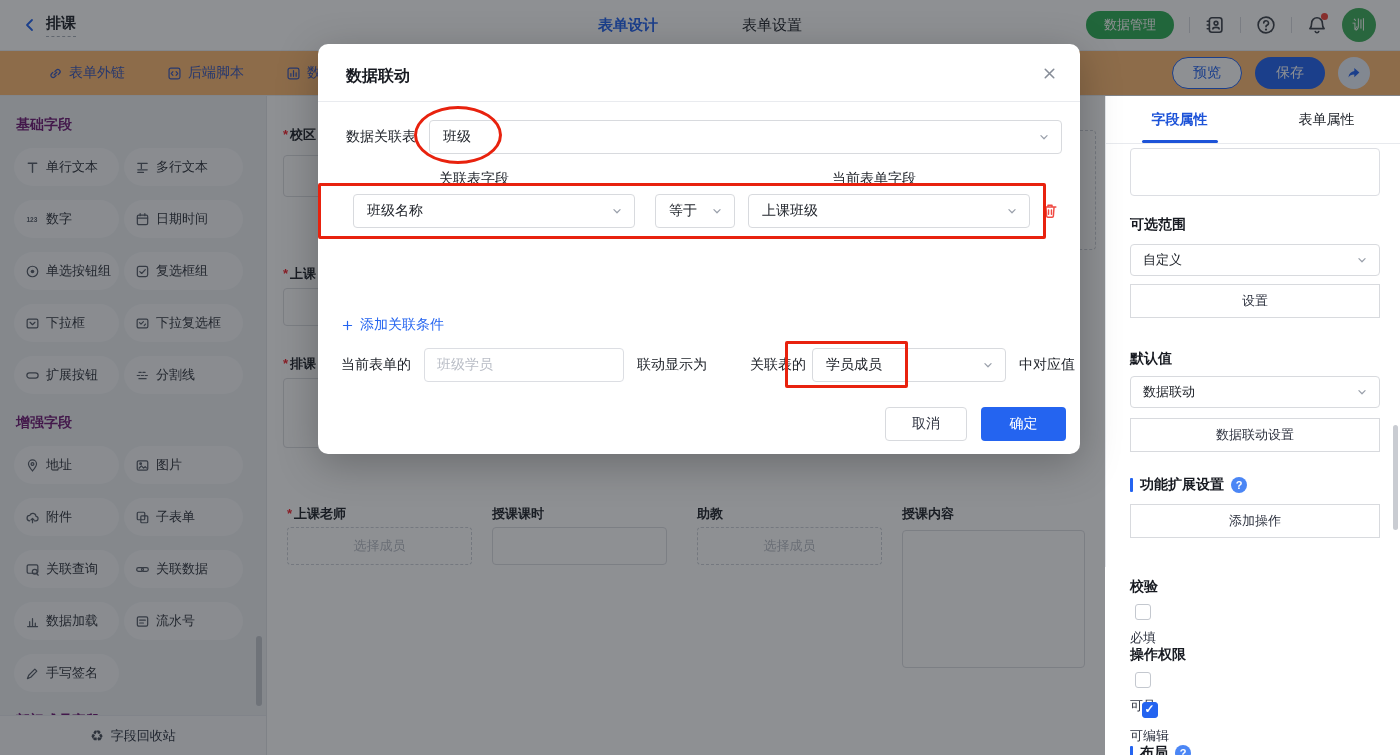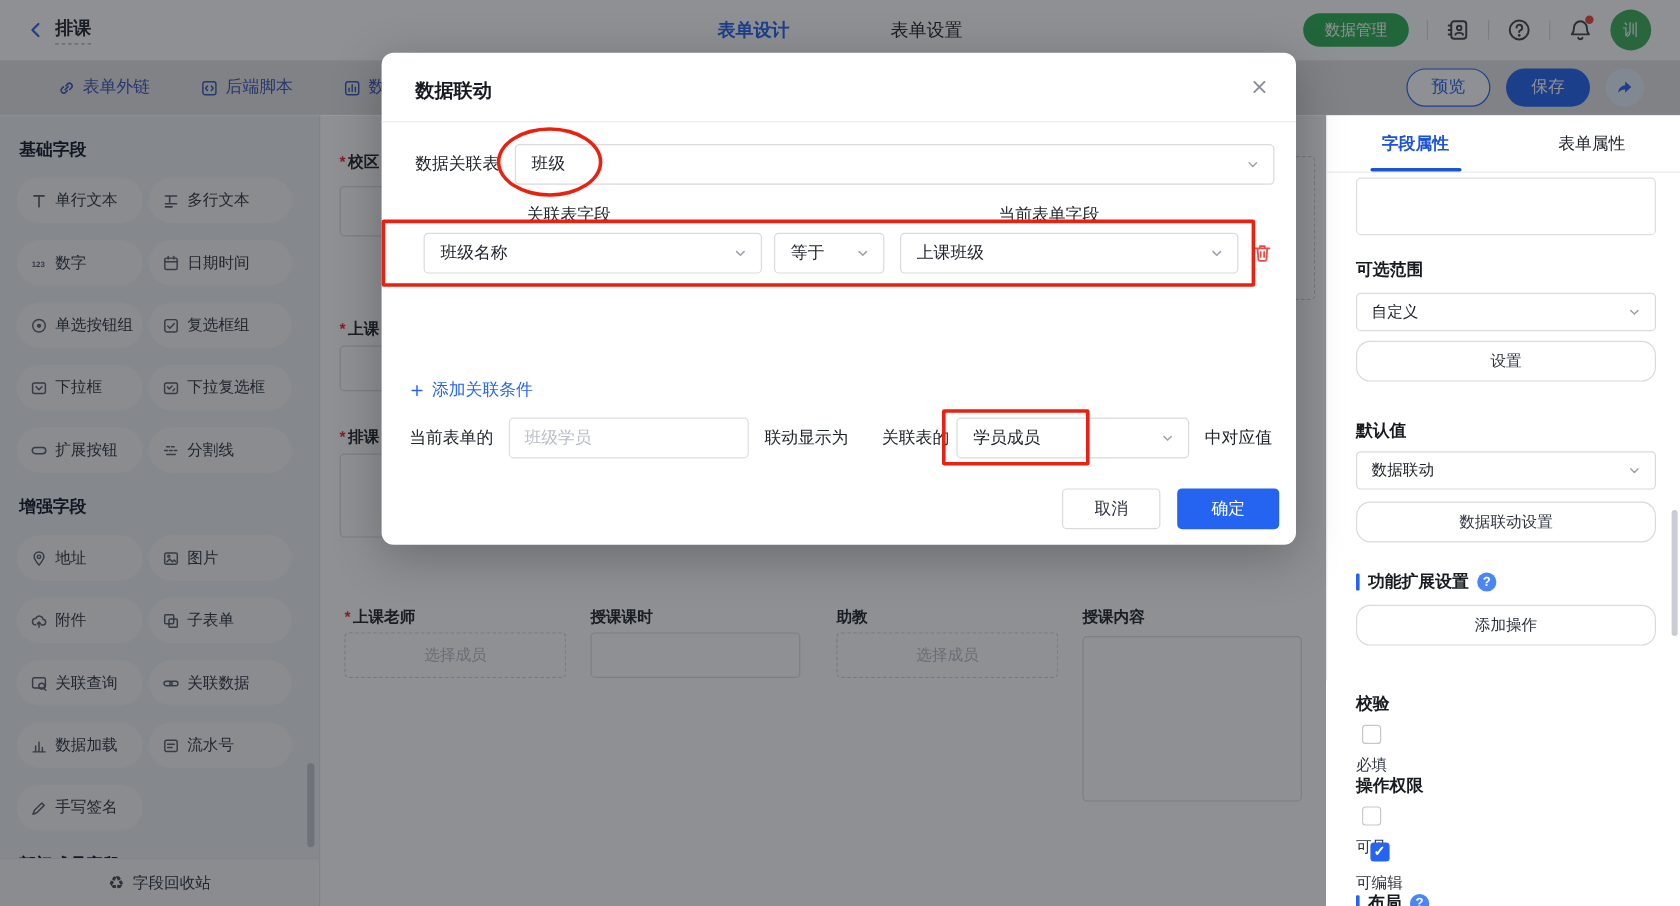--- a/index.html
+++ b/index.html
@@ -15,32 +15,32 @@
   .hd-tab { font-size:15px; color:#20242b; pointer-events:auto; cursor:pointer; }
   .hd-tab.active { color:#2464f0; font-weight:700; }
   .hd-right { margin-left:auto; display:flex; align-items:center; gap:15px; padding-right:24px; }
   .pill-green { height:28px; padding:0 18px; border-radius:15px; background:#2fae56; color:#fff; font-size:13px; display:flex; align-items:center; cursor:pointer; }
   .hd-sep { width:1px; height:16px; background:#d9dbe0; }
   .hd-icon { color:#3e434c; display:flex; align-items:center; cursor:pointer; position:relative; }
   .bell-dot { position:absolute; right:-1px; top:-2px; width:7px; height:7px; border-radius:50%; background:#f2453d; }
   .avatar { width:34px; height:34px; border-radius:50%; background:#3fae5c; color:#fff; font-size:13px; display:flex; align-items:center; justify-content:center; cursor:pointer; }
 
   
-  .toolbar { position:absolute; left:0; top:50px; width:1400px; height:46px; background:#e5e5e5; border-top:1px solid #eceef1; border-bottom:1px solid #e8eaee; display:flex; }
+  .toolbar { position:absolute; left:0; top:50px; width:1400px; height:46px; background:#fdba74; border-top:1px solid #eceef1; border-bottom:1px solid #e8eaee; display:flex; }
   .tb-tabs { display:flex; align-items:center; gap:42px; padding-left:48px; }
   .tb-tab { display:flex; align-items:center; gap:6px; font-size:14px; color:#3a57b8; cursor:pointer; }
   .tb-right { margin-left:auto; display:flex; align-items:center; gap:13px; padding-right:30px; }
   .btn-preview { width:70px; height:32px; border-radius:16px; border:1px solid #2464f0; color:#2464f0; font-size:14px; background:#fff; display:flex; align-items:center; justify-content:center; cursor:pointer; }
   .btn-save { width:70px; height:32px; border-radius:16px; background:#2464f0; color:#fff; font-size:14px; display:flex; align-items:center; justify-content:center; cursor:pointer; }
   .btn-share { width:32px; height:32px; border-radius:50%; background:#e9effc; color:#2464f0; display:flex; align-items:center; justify-content:center; cursor:pointer; }
 
   
   .sidebar { position:absolute; left:0; top:96px; width:267px; height:659px; background:#edeff2; border-right:1px solid #e2e4e8; overflow:hidden; }
   .sb-section { padding:0 14px; }
-  .sb-title { font-size:14px; font-weight:700; color:#0f172a; margin:20px 0 14px 2px; }
+  .sb-title { font-size:14px; font-weight:700; color:#701a75; margin:20px 0 14px 2px; }
   .sb-grid { display:grid; grid-template-columns:105px 119px; column-gap:5px; row-gap:14px; }
   .sb-item { height:38px; border-radius:19px; background:#f7f8fa; display:flex; align-items:center; gap:6px; padding:0 8px 0 11px; font-size:13px; color:#30343d; cursor:grab; white-space:nowrap; }
   .sb-item .ic { color:#565c68; flex:none; }
   .sb-scroll { position:absolute; right:4px; top:540px; width:6px; height:70px; border-radius:3px; background:#c3c7ce; }
   .sb-recycle { position:absolute; left:0; bottom:0; width:100%; height:40px; background:#f7f8fa; border-top:1px solid #e7e9ed; display:flex; align-items:center; justify-content:center; gap:7px; font-size:13px; color:#2e3340; cursor:pointer; }
   .recycle-glyph { font-size:15px; color:#464c57; }
 
   
   .canvas { position:absolute; left:267px; top:96px; width:838px; height:659px; background:#fff; }
   .cv-label { position:absolute; font-size:13px; font-weight:700; color:#20242b; }
@@ -50,21 +50,21 @@
 
   
   .rpanel { position:absolute; left:1105px; top:96px; width:295px; height:471px; background:#fff; border-left:1px solid #e5e7eb; }
   .rp-tabs { position:absolute; left:0; top:0; width:100%; height:48px; display:flex; border-bottom:1px solid #e8eaee; }
   .rp-tab { flex:1; display:flex; align-items:center; justify-content:center; font-size:14px; color:#20242b; cursor:pointer; position:relative; }
   .rp-tab.active { color:#1d53d8; font-weight:700; }
   .rp-tab.active::after { content:""; position:absolute; left:50%; transform:translateX(-50%); bottom:0; width:76px; height:3px; border-radius:2px; background:#1d53d8; }
   .rp-box { position:absolute; left:24px; width:250px; border:1px solid #dcdee3; border-radius:4px; background:#fff; }
   .rp-label { position:absolute; left:24px; font-size:14px; font-weight:700; color:#171a21; }
   .rp-select { position:absolute; left:24px; width:250px; height:32px; border:1px solid #d8dade; border-radius:4px; display:flex; align-items:center; justify-content:space-between; padding:0 10px 0 12px; font-size:13px; color:#20242b; cursor:pointer; background:#fff; }
-  .rp-btn { position:absolute; left:24px; width:250px; height:34px; border:1px solid #d8dade; border-radius:12px; background:#fff; display:flex; align-items:center; justify-content:center; font-size:13px; color:#2e3340; cursor:pointer; }
+  .rp-btn { position:absolute; left:24px; width:250px; height:34px; border:1px solid #d8dade; border-radius:0; background:#fff; display:flex; align-items:center; justify-content:center; font-size:13px; color:#2e3340; cursor:pointer; }
   .rp-sect { position:absolute; left:24px; display:flex; align-items:center; gap:7px; font-size:14px; font-weight:700; color:#171a21; }
   .rp-sect::before { content:""; width:3px; height:14px; background:#2464f0; border-radius:1px; }
   .q-badge { width:16px; height:16px; border-radius:50%; background:#4b86f5; color:#fff; font-size:11px; font-weight:700; display:flex; align-items:center; justify-content:center; cursor:pointer; }
   .rp-check { position:absolute; left:24px; display:flex; align-items:center; gap:9px; font-size:13px; color:#2e3340; cursor:pointer;flex-direction:column; }
   .cb { width:16px; height:16px; border:1px solid #c4c8cf; border-radius:3px; background:#fff; }
   .cb.checked { background:#2464f0; border-color:#2464f0; position:relative; }
   .cb.checked::after { content:"✓"; position:absolute; left:2px; top:-1px; color:#fff; font-size:12px; font-weight:700; }
   .rp-scroll { position:absolute; right:2px; top:329px; width:5px; height:105px; border-radius:3px; background:#c9ccd2; }
 
   
@@ -547,21 +547,21 @@
   <div class="m-colhead" style="left:156px">关联表字段</div>
   <div class="m-colhead" style="left:556px">当前表单字段</div>
 
   <div class="m-cond">
     <div class="sel" style="width:282px">
       <span>班级名称</span>
       <svg class="ic cv-ic" width="14" height="14" viewBox="0 0 16 16">
           <use href="#i-cd"></use>
         </svg>
     </div>
-    <div class="sel" style="width:92px;margin-left:10px">
+    <div class="sel" style="width:80px;margin-left:20px">
       <span>等于</span>
       <svg class="ic cv-ic" width="14" height="14" viewBox="0 0 16 16">
           <use href="#i-cd"></use>
         </svg>
     </div>
     <div class="sel" style="width:282px;margin-left:13px">
       <span>上课班级</span>
       <svg class="ic cv-ic" width="14" height="14" viewBox="0 0 16 16">
           <use href="#i-cd"></use>
         </svg>
@@ -577,21 +577,21 @@
     <svg class="ic" width="13" height="13" viewBox="0 0 16 16">
         <use href="#i-plus"></use>
       </svg>
     <span>添加关联条件</span>
   </div>
 
   <div class="m-map">
     <span style="margin-right:13px">当前表单的</span>
     <div class="m-input">班级学员</div>
     <span style="margin-left:13px">联动显示为</span>
-    <span style="margin-left:28px">关联表的</span>
+    <span style="margin-left:43px">关联表的</span>
     <div class="sel" style="width:194px;margin-left:6px">
       <span>学员成员</span>
       <svg class="ic cv-ic" width="14" height="14" viewBox="0 0 16 16">
           <use href="#i-cd"></use>
         </svg>
     </div>
     <span style="margin-left:13px">中对应值</span>
   </div>
 
   <div class="m-footer">

